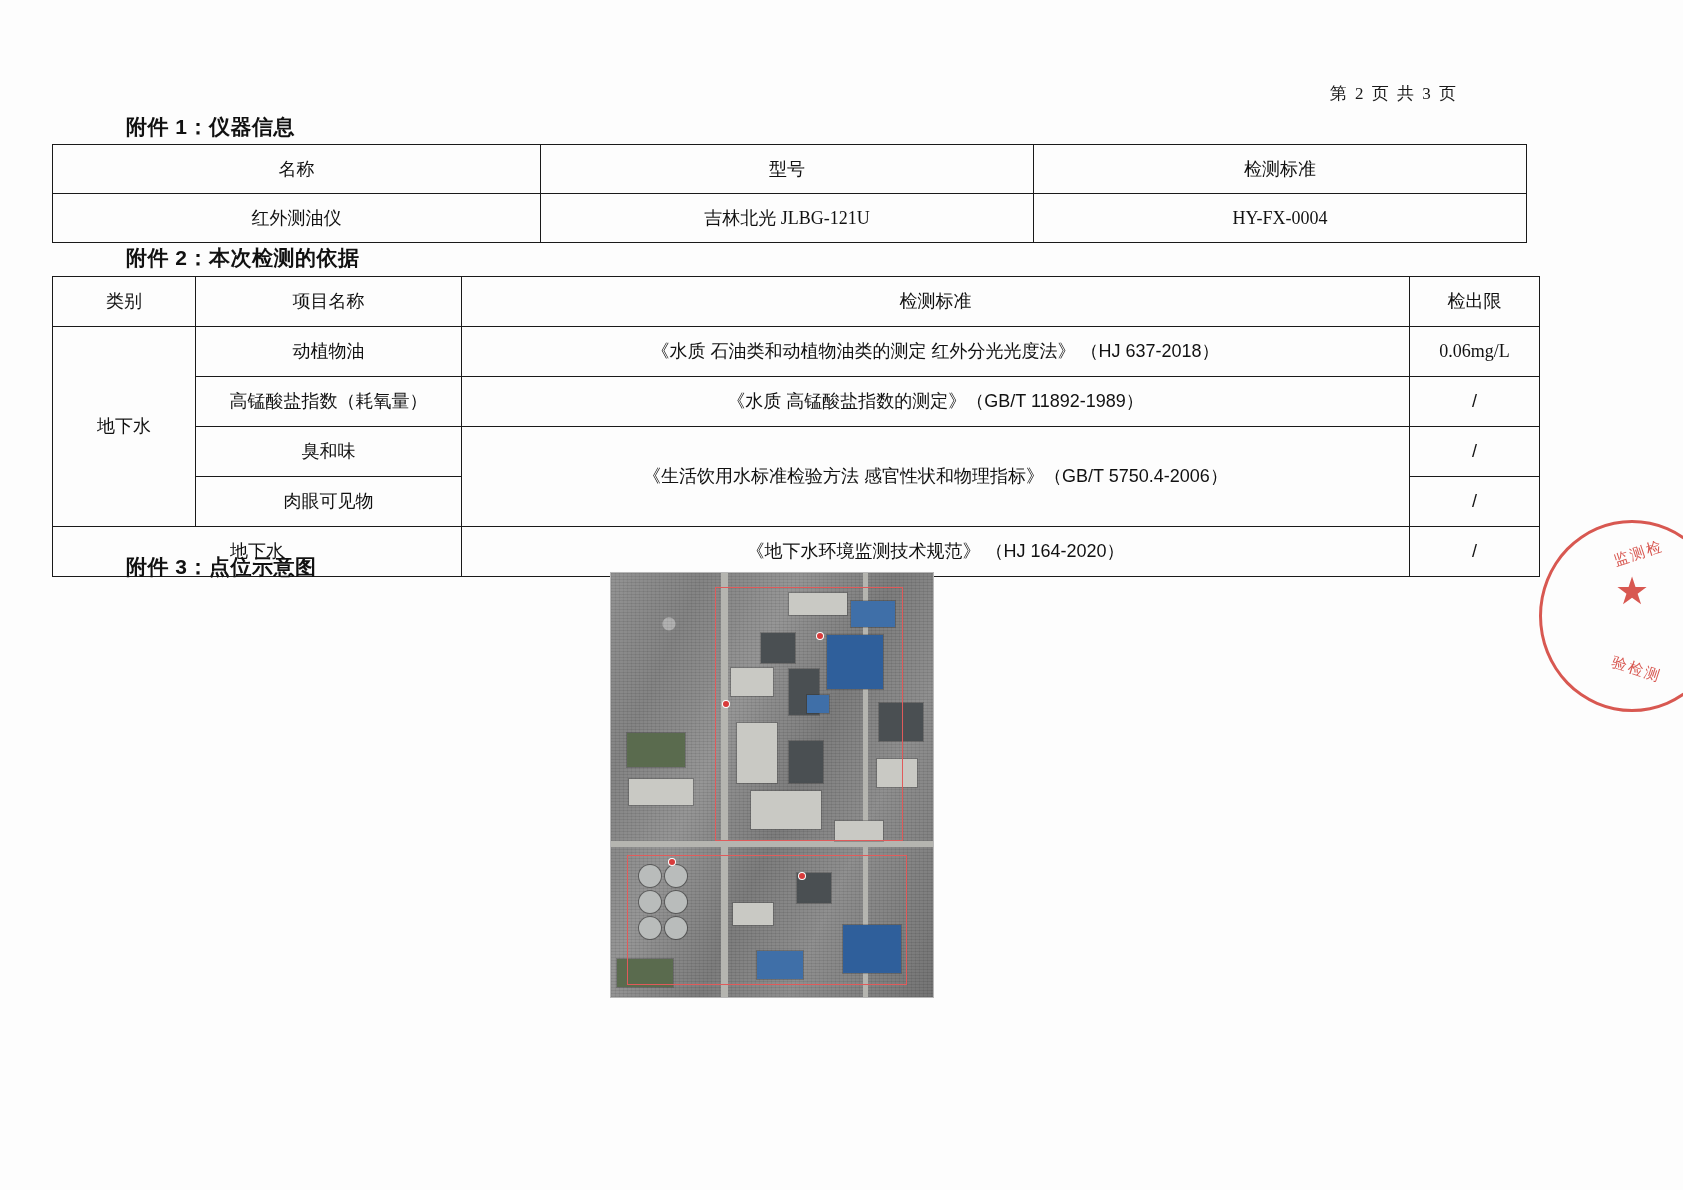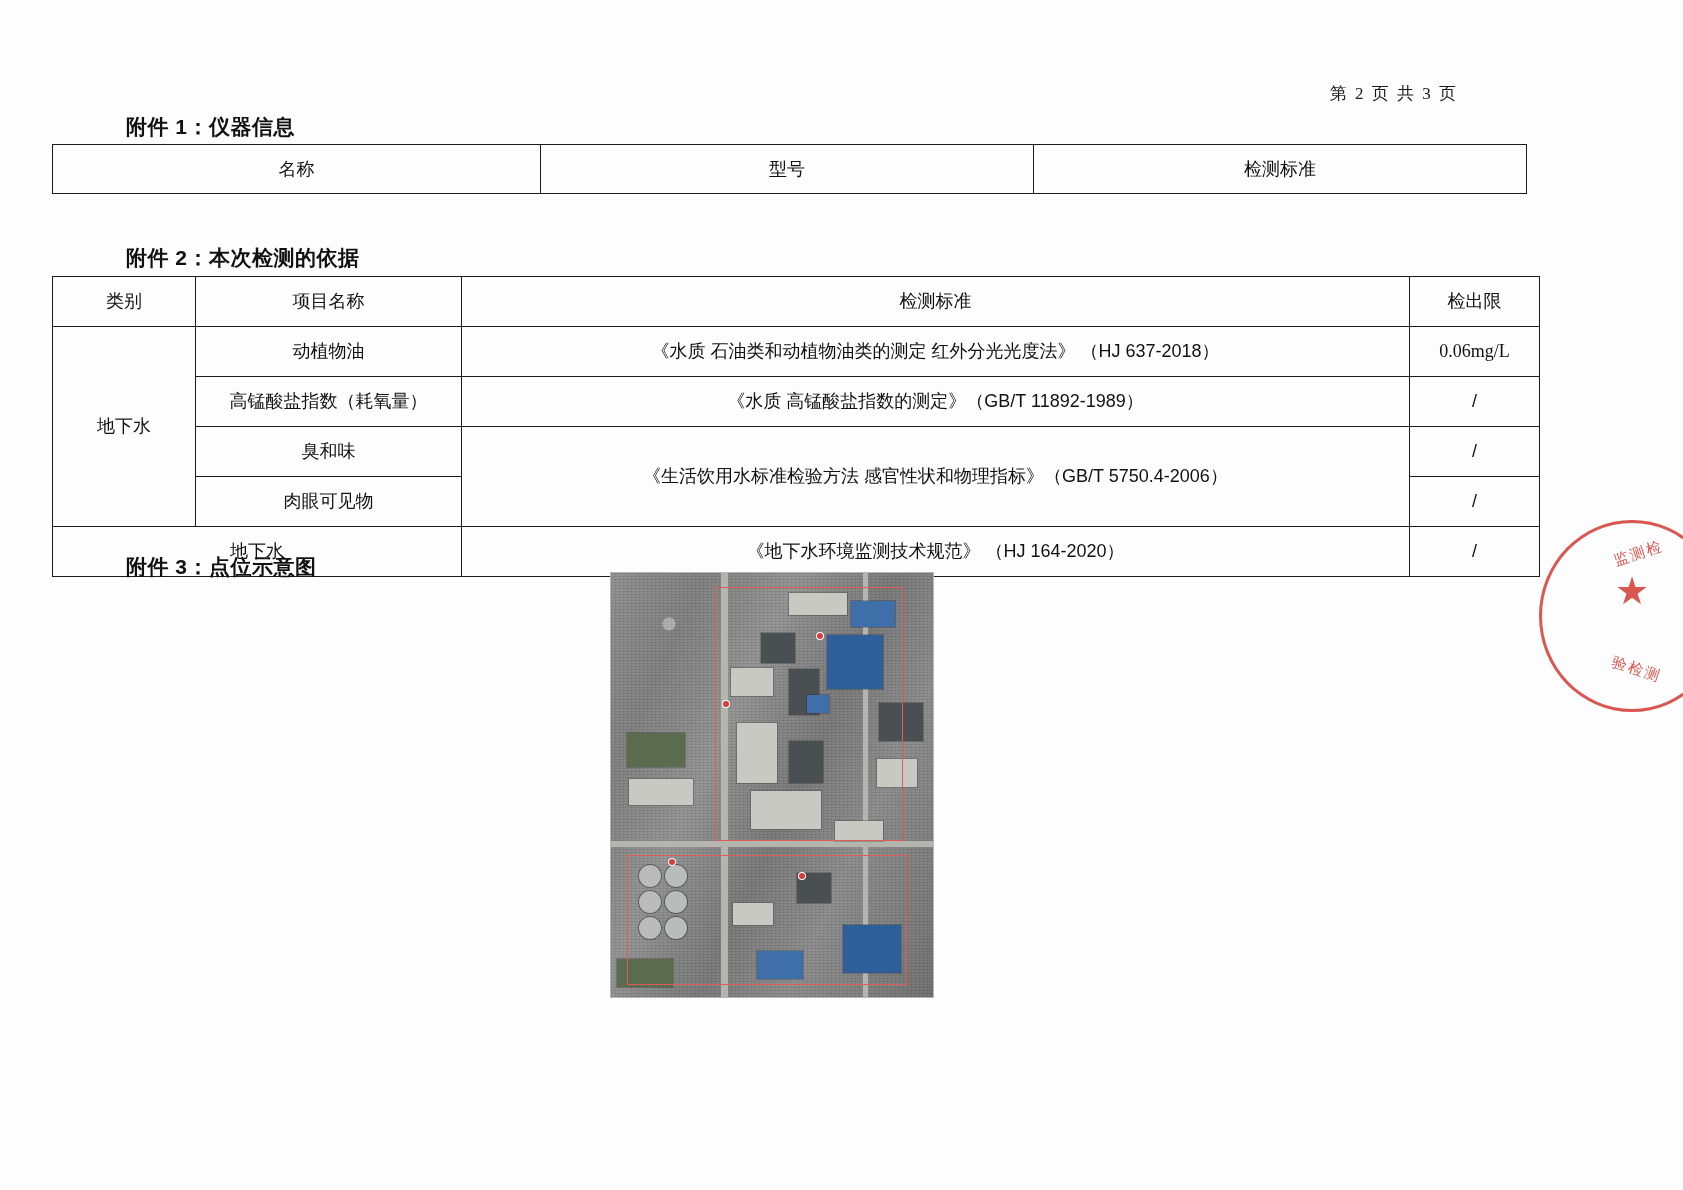--- a/index.html
+++ b/index.html
@@ -205,20 +205,25 @@
   <div class="page-number">第 2 页 共 3 页</div>
 
   <div class="section-title" id="t1">附件 1：仪器信息</div>
 
   <table class="doc-table" id="instrument-table">
     <tbody>
         <tr class="hdr">
       <td class="c1">名称</td>
       <td class="c2">型号</td>
       <td class="c3">检测标准</td>
+    </tr>
+    <tr>
+      <td>红外测油仪</td>
+      <td class="mono-sans">吉林北光 JLBG-121U</td>
+      <td class="mono-sans">HY-FX-0004</td>
     </tr>
   </tbody>
     </table>
 
   <div class="section-title" id="t2">附件 2：本次检测的依据</div>
 
   <table class="doc-table" id="basis-table">
     <tbody>
         <tr class="hdr">
       <td class="c-cat">类别</td>

